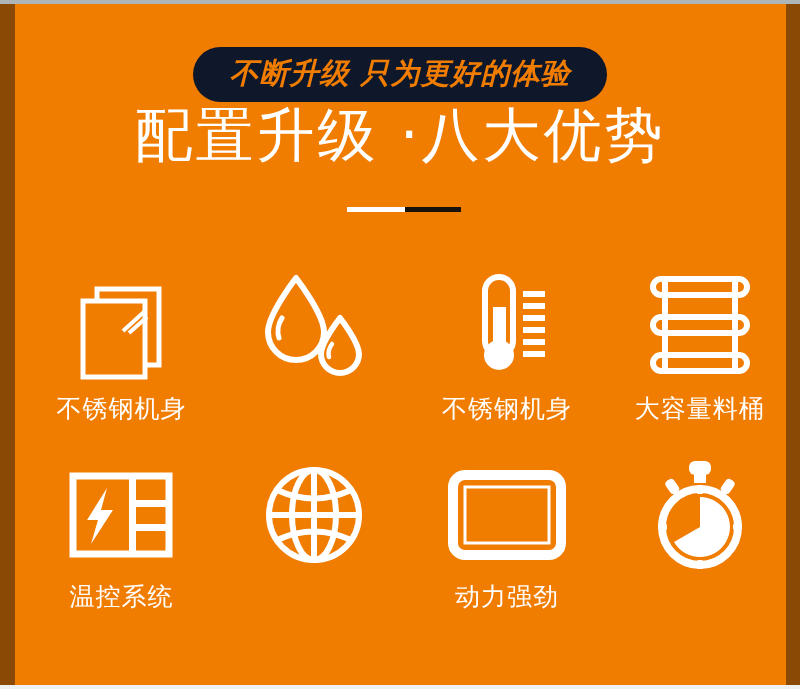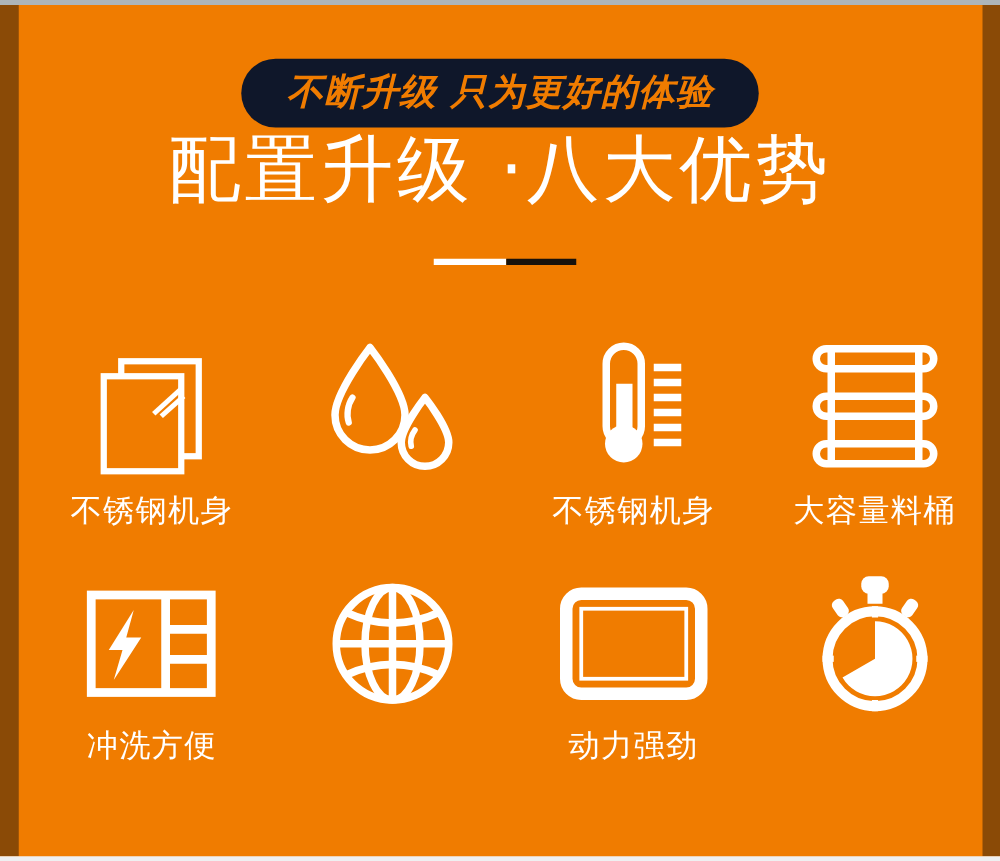--- a/index.html
+++ b/index.html
@@ -189,21 +189,21 @@
     <div class="cell r2">
       <div class="icon-box">
         <svg width="104" height="90" viewBox="0 0 104 90">
           <rect x="4" y="6" width="96" height="78" fill="none" stroke="#ffffff" stroke-width="7"></rect>
           <rect x="60" y="6" width="7" height="78" fill="#ffffff"></rect>
           <rect x="64" y="30" width="36" height="7" fill="#ffffff"></rect>
           <rect x="64" y="54" width="36" height="7" fill="#ffffff"></rect>
           <path d="M38 18 L18 50 L29 50 L22 74 L44 40 L32 40 Z" fill="#ffffff"></path>
         </svg>
       </div>
-      <div class="cell-label">冲洗方便</div>
+      <div class="cell-label">温控系统</div>
     </div>
 
     <div class="cell r2">
       <div class="icon-box">
         <svg width="100" height="100" viewBox="0 0 100 100">
           <g fill="none" stroke="#ffffff" stroke-width="6">
             <circle cx="50" cy="50" r="45"></circle>
             <ellipse cx="50" cy="50" rx="22" ry="45"></ellipse>
             <line x1="50" y1="5" x2="50" y2="95"></line>
             <line x1="5" y1="50" x2="95" y2="50"></line>

